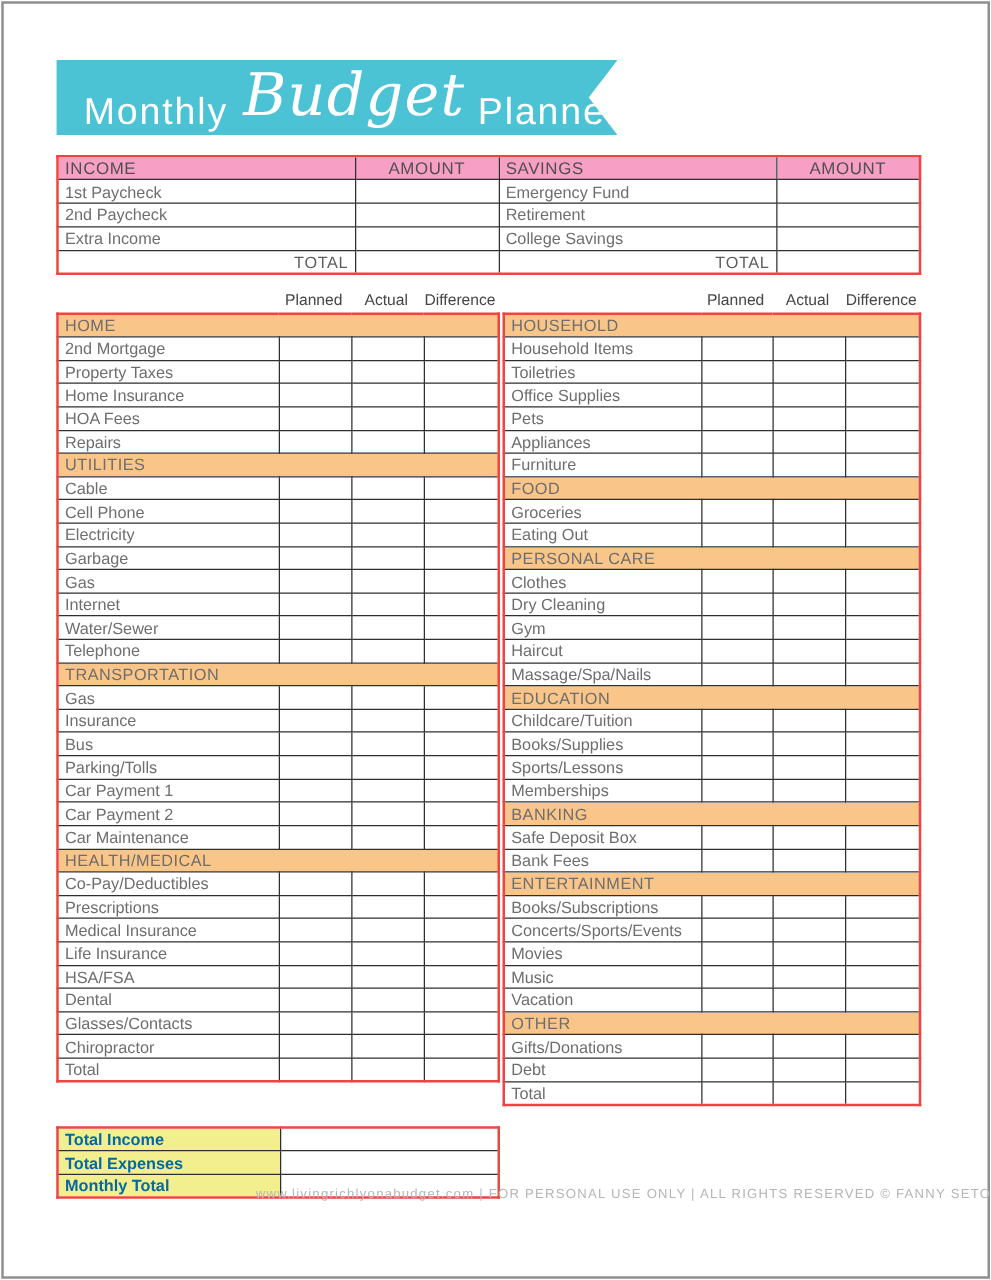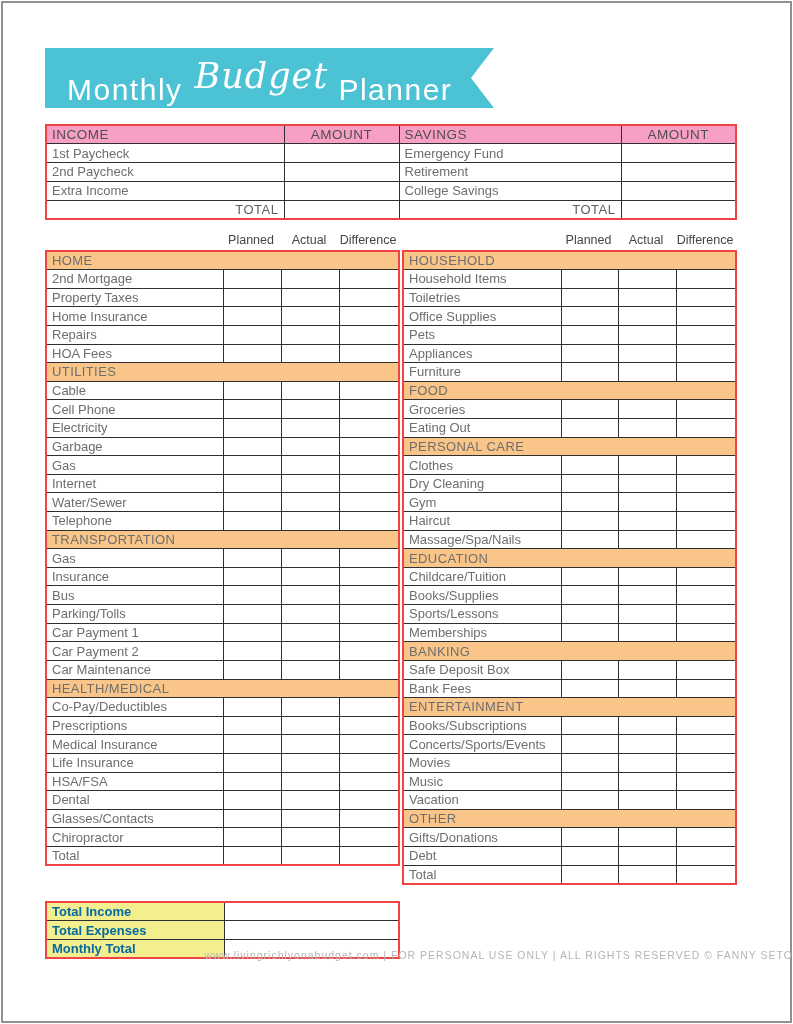--- a/index.html
+++ b/index.html
@@ -14,21 +14,21 @@
   .banner {
     position: absolute; left: 45px; top: 48px; width: 449px; height: 60px;
     background: #4cc3d4; color: #ffffff;
     display: flex; align-items: center; padding-left: 22px; box-sizing: border-box;
     clip-path: polygon(0 0, 100% 0, calc(100% - 23px) 50%, 100% 100%, 0 100%);
     white-space: pre;
   }
   .banner .plain { font-size: 30px; letter-spacing: 1.5px; font-weight: 400; margin-top: 23px; }
   .banner .script {
     font-family: "DejaVu Serif", serif; font-style: italic;
-    font-size: 35px; margin: 0 10px 4px 12px; letter-spacing: 1px;
+    font-size: 47px; margin: 0 10px 4px 12px; letter-spacing: 1px;
   }
   
   table.grid {
     position: absolute; border-collapse: collapse; table-layout: fixed;
     background: #fff; border: 2px solid #ef4444;
   }
   table.grid td, table.grid th {
     border: 1px solid #2f2f2f; padding: 0 5px; overflow: hidden; white-space: nowrap;
     font-size: 13px; color: #6e6e6e; font-weight: 400; text-align: left;
   }
@@ -160,27 +160,27 @@
         <td></td>
         <td></td>
       </tr>
       <tr>
         <td>Home Insurance</td>
         <td></td>
         <td></td>
         <td></td>
       </tr>
       <tr>
+        <td>HOA Fees</td>
+        <td></td>
+        <td></td>
+        <td></td>
+      </tr>
+      <tr>
         <td>Repairs</td>
-        <td></td>
-        <td></td>
-        <td></td>
-      </tr>
-      <tr>
-        <td>HOA Fees</td>
         <td></td>
         <td></td>
         <td></td>
       </tr>
       <tr>
         <td class="section" colspan="4">UTILITIES</td>
       </tr>
       <tr>
         <td>Cable</td>
         <td></td>

